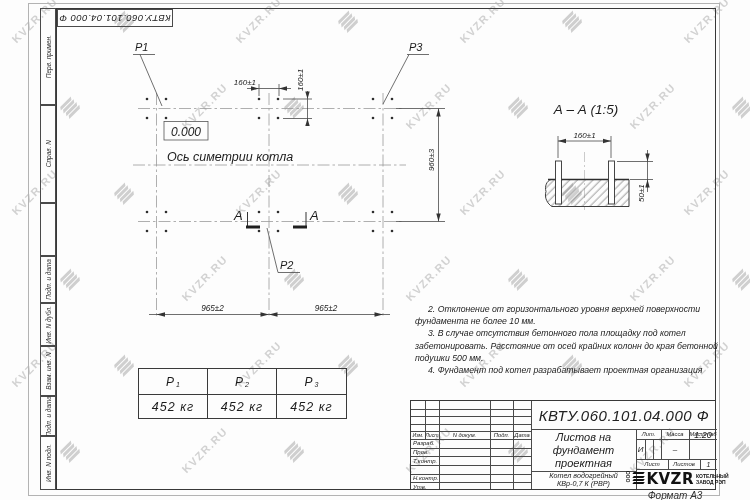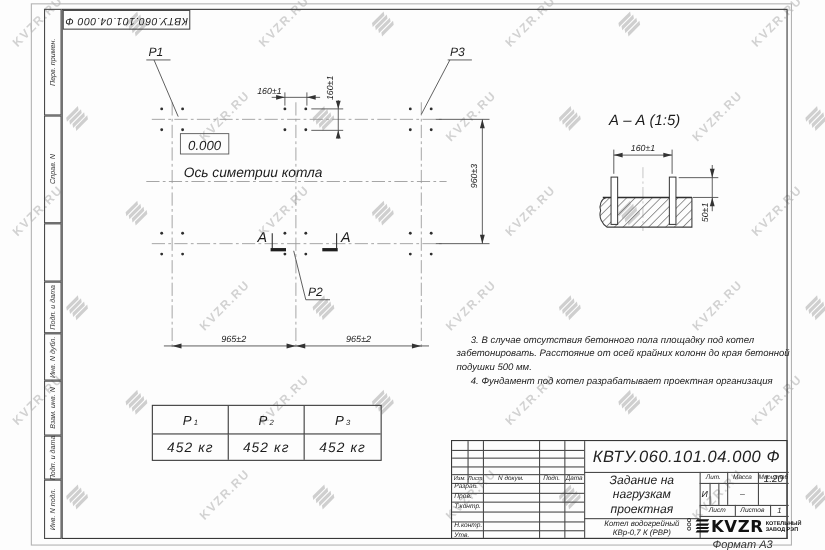--- a/index.html
+++ b/index.html
@@ -367,20 +367,22 @@
     <line class="thin" x1="617" y1="161.5" x2="653" y2="161.5"></line>
     <line class="thin" x1="630" y1="179.5" x2="653" y2="179.5"></line>
     <line class="thin" x1="647.5" y1="150" x2="647.5" y2="192"></line>
     <polygon class="arr" points="647.5,161.5 645.3,153.5 649.7,153.5"></polygon>
     <polygon class="arr" points="647.5,179.5 645.3,187.5 649.7,187.5"></polygon>
     <text x="644" y="202" font-size="8" transform="rotate(-90 644 202)">50±1</text>
   </g>
 </svg>
 
 <div class="notes">
+  <div class="note-line ind">2. Отклонение от горизонтального уровня верхней поверхности</div>
+  <div class="note-line">фундамента не более 10 мм.</div>
   <div class="note-line ind">3. В случае отсутствия бетонного пола площадку под котел</div>
   <div class="note-line">забетонировать. Расстояние от осей крайних колонн до края бетонной</div>
   <div class="note-line">подушки 500 мм.</div>
   <div class="note-line ind">4. Фундамент под котел разрабатывает проектная организация</div>
 </div>
 
 <div class="p-table">
   <div class="cell">
     <span>P</span>
       <span class="sub">1</span>
@@ -438,22 +440,22 @@
   <div class="tb-cell tb-left" style="left:0;top:38px;width:28px;height:8.7px;font-size:6px">Разраб.</div>
   <div class="tb-cell tb-left" style="left:0;top:46.7px;width:28px;height:8.7px;font-size:6px">Пров.</div>
   <div class="tb-cell tb-left" style="left:0;top:55.3px;width:28px;height:8.7px;font-size:6px">Т.контр.</div>
   <div class="tb-cell tb-left" style="left:0;top:64px;width:28px;height:8.7px;font-size:6px"></div>
   <div class="tb-cell tb-left" style="left:0;top:72.7px;width:28px;height:8.7px;font-size:6px">Н.контр.</div>
   <div class="tb-cell tb-left" style="left:0;top:81.3px;width:28px;height:8.7px;font-size:6px">Утв.</div>
 
   <div class="tb-cell doc-number" style="left:120px;top:0;width:186px;height:28px">КВТУ.060.101.04.000  Ф</div>
 
   <div class="tb-cell tb-title" style="left:120px;top:28px;width:105px;height:42px">
-    <div>Задание на</div>
-    <div>нагрузкам</div>
+    <div>Листов на</div>
+    <div>фундамент</div>
     <div>проектная</div>
   </div>
 
   <div class="tb-cell tb-product" style="left:120px;top:70px;width:105px;height:18px">
     <div>Котел водогрейный</div>
     <div>КВр-0,7 К (РВР)</div>
   </div>
 
   <div class="tb-cell" style="left:225px;top:28px;width:25px;height:10px;font-size:5.8px">Лит.</div>
   <div class="tb-cell" style="left:250px;top:28px;width:28px;height:10px;font-size:5.8px">Масса</div>

